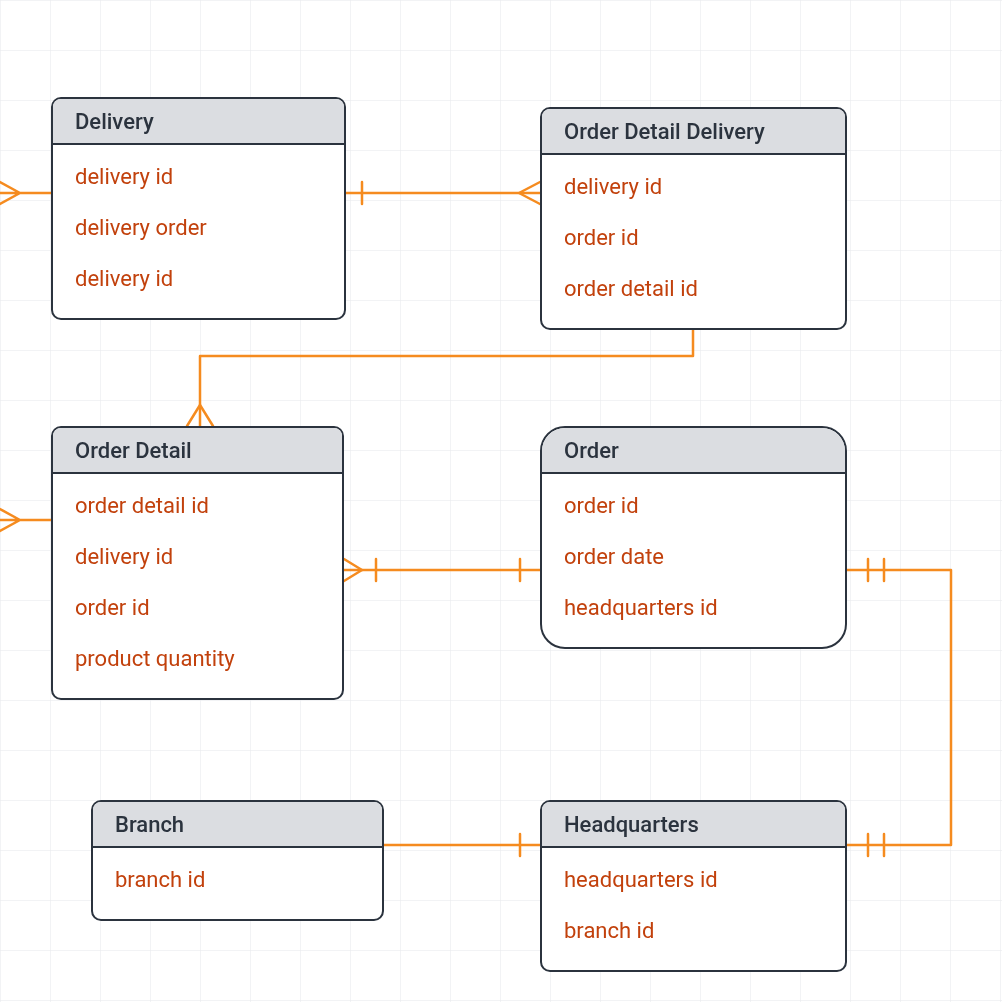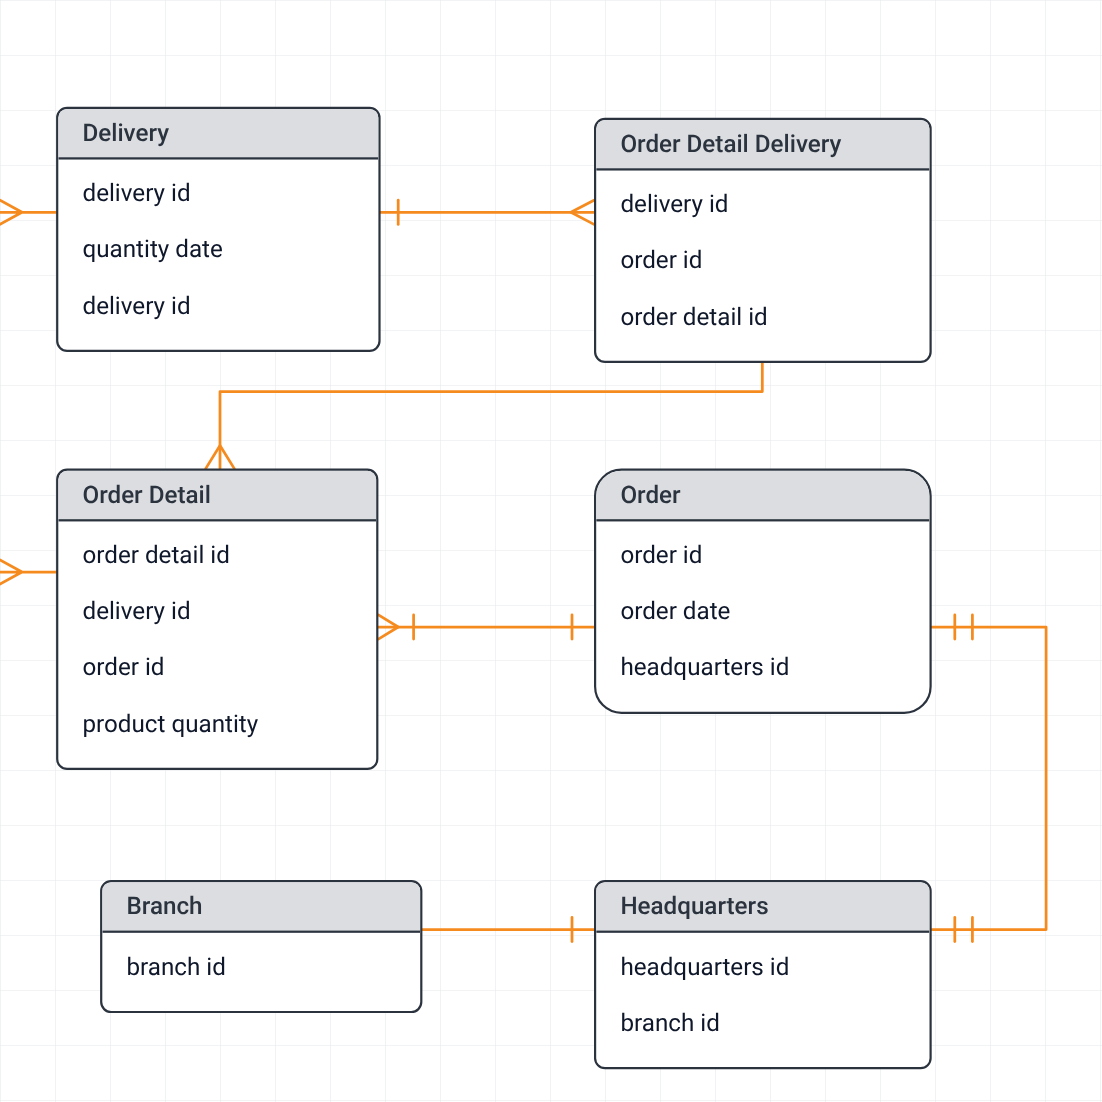--- a/index.html
+++ b/index.html
@@ -38,21 +38,21 @@
     font-size: 22px;
     font-weight: 500;
     color: #2b333e;
     box-sizing: border-box;
   }
   .entity-body {
     padding: 6px 22px 14px 22px;
   }
   .attr {
     font-size: 22px;
-    color: #0f172a;
+    color: #c2410c;
     padding: 13px 0;
   }
 </style>
 </head>
 <body>
 <div class="canvas">
 
 <svg class="bg-grid">
   <defs>
     <pattern id="smallGrid" width="50" height="50" patternUnits="userSpaceOnUse">
@@ -92,21 +92,21 @@
     <path d="M 362 845 L 344 834 M 362 845 L 344 856"></path>
     <path d="M 376 834 L 376 856"></path>
     <path d="M 520 834 L 520 856"></path>
   </g>
 </svg>
 
 <div class="entity" style="left:51px; top:97px; width:295px;">
   <div class="entity-header">Delivery</div>
   <div class="entity-body">
     <div class="attr">delivery id</div>
-    <div class="attr">quantity date</div>
+    <div class="attr">delivery order</div>
     <div class="attr">delivery id</div>
   </div>
 </div>
 
 <div class="entity" style="left:540px; top:107px; width:307px;">
   <div class="entity-header">Order Detail Delivery</div>
   <div class="entity-body">
     <div class="attr">delivery id</div>
     <div class="attr">order id</div>
     <div class="attr">order detail id</div>

